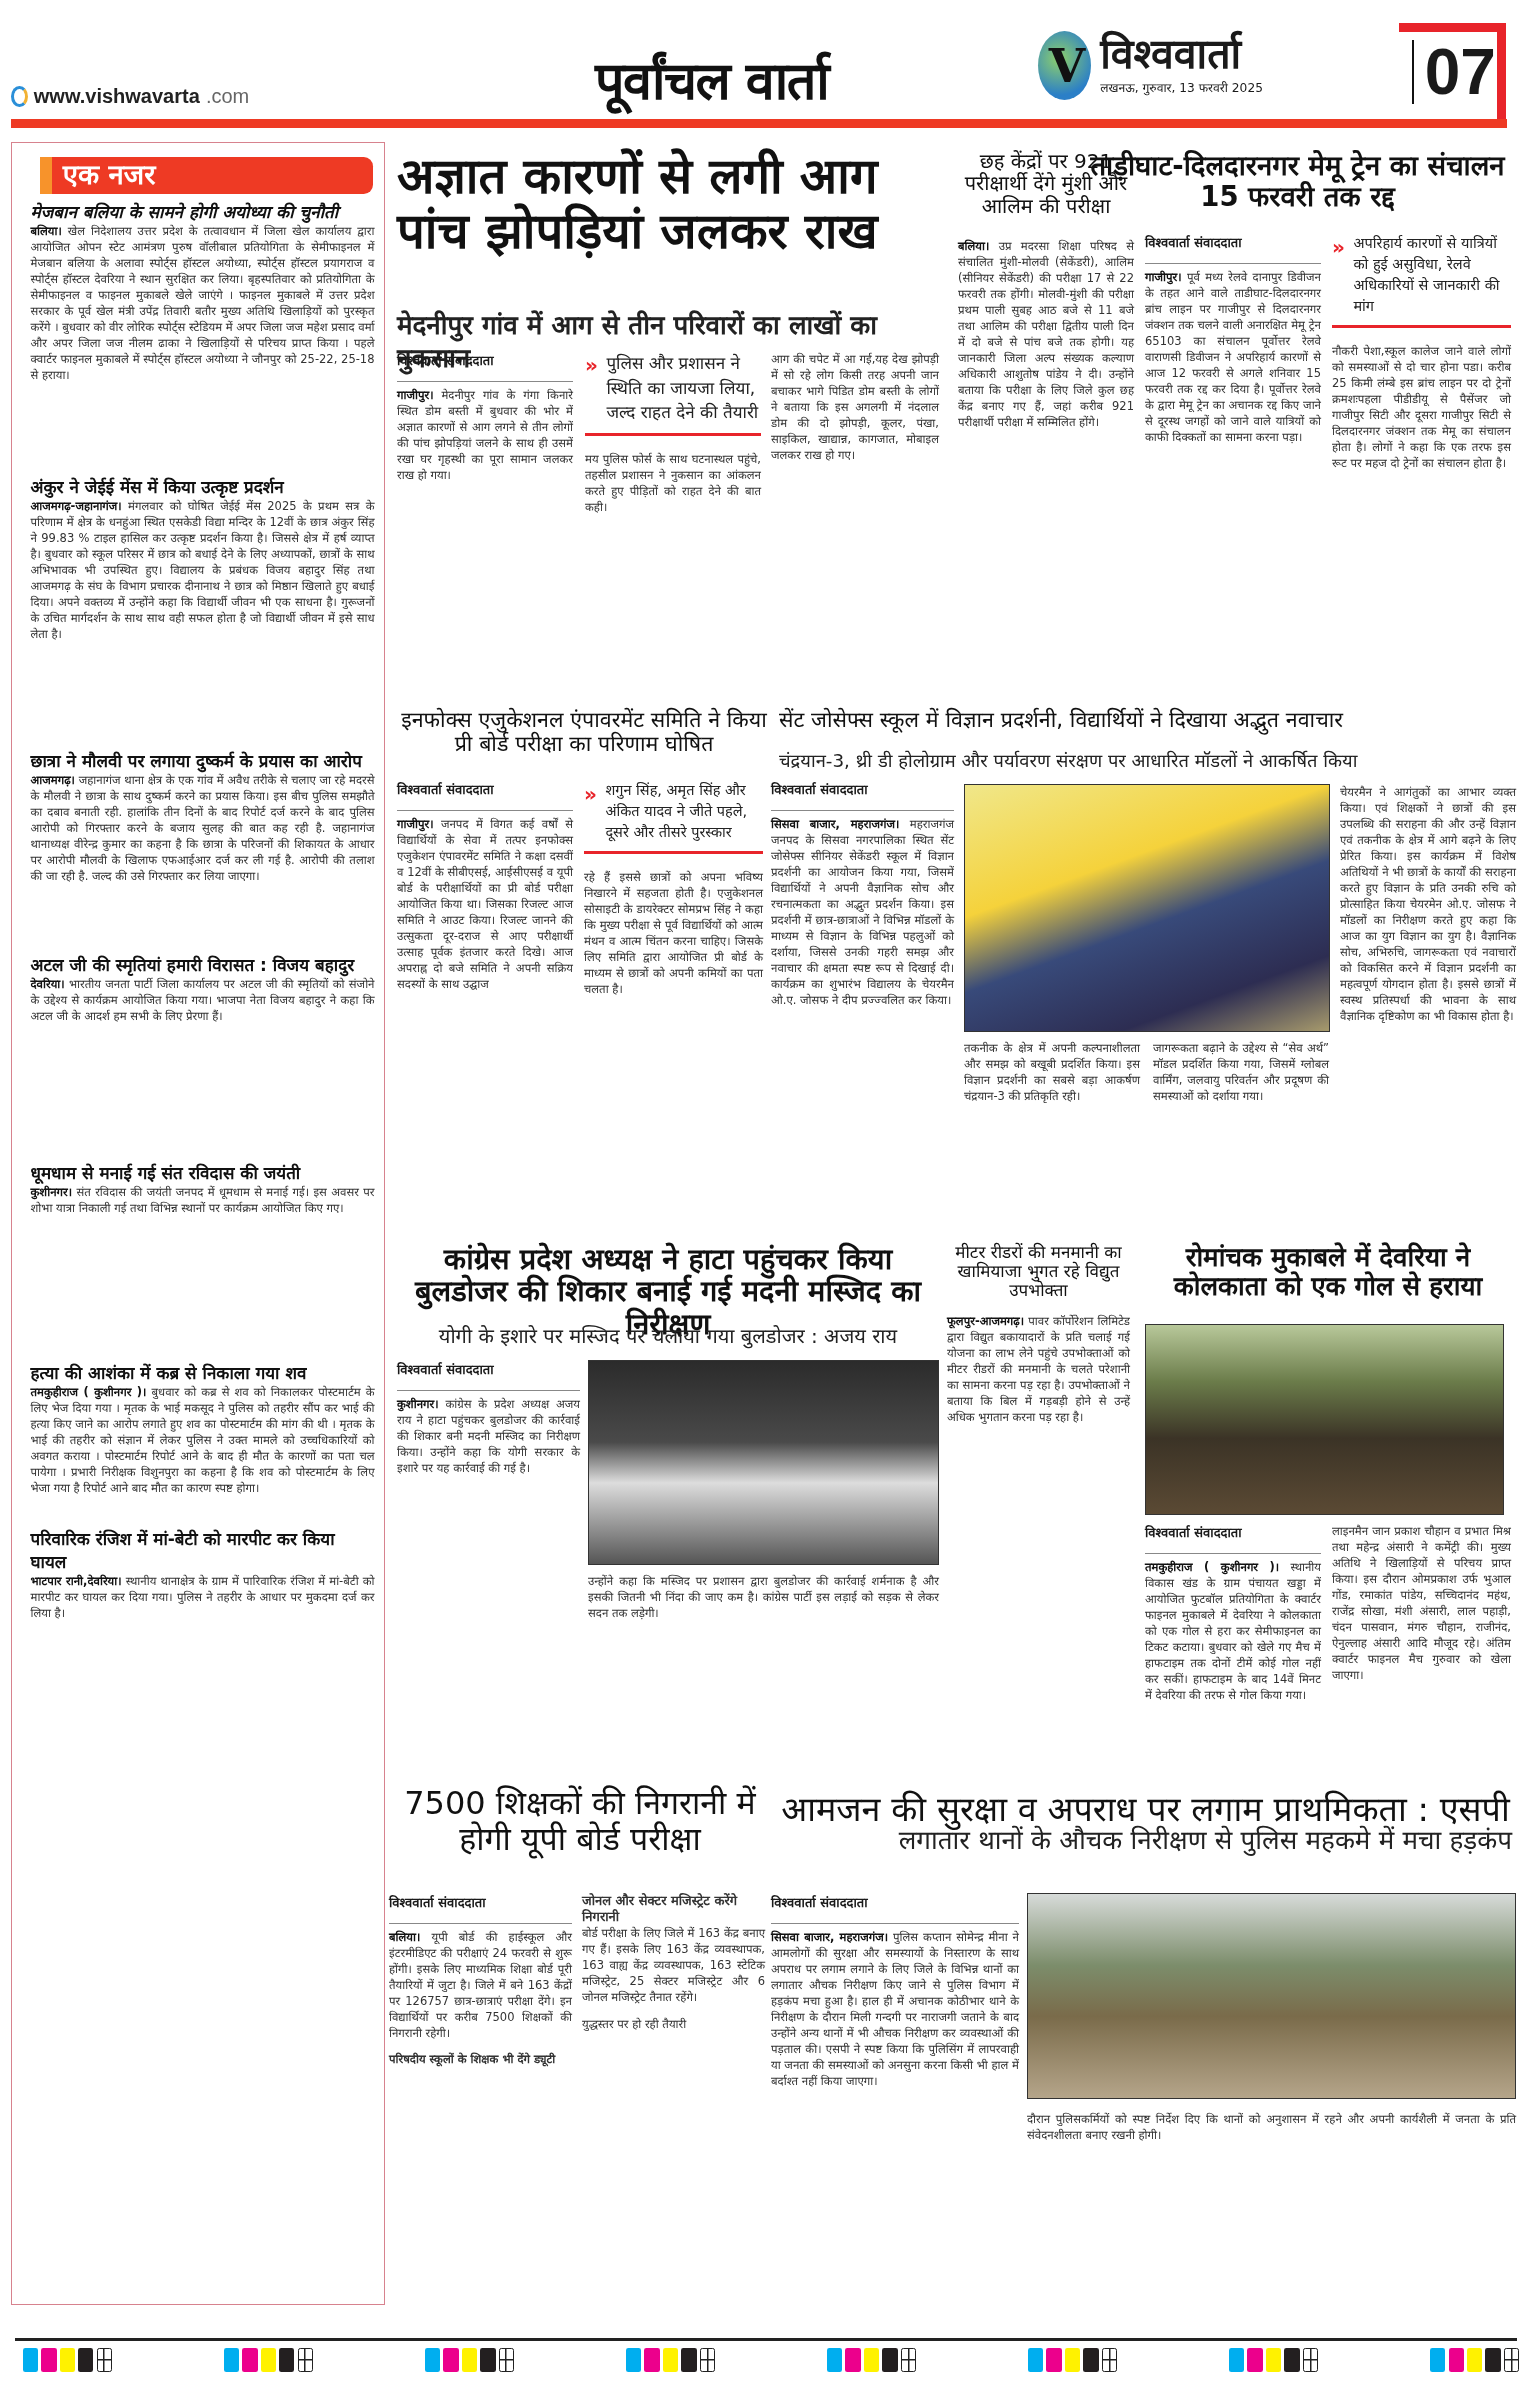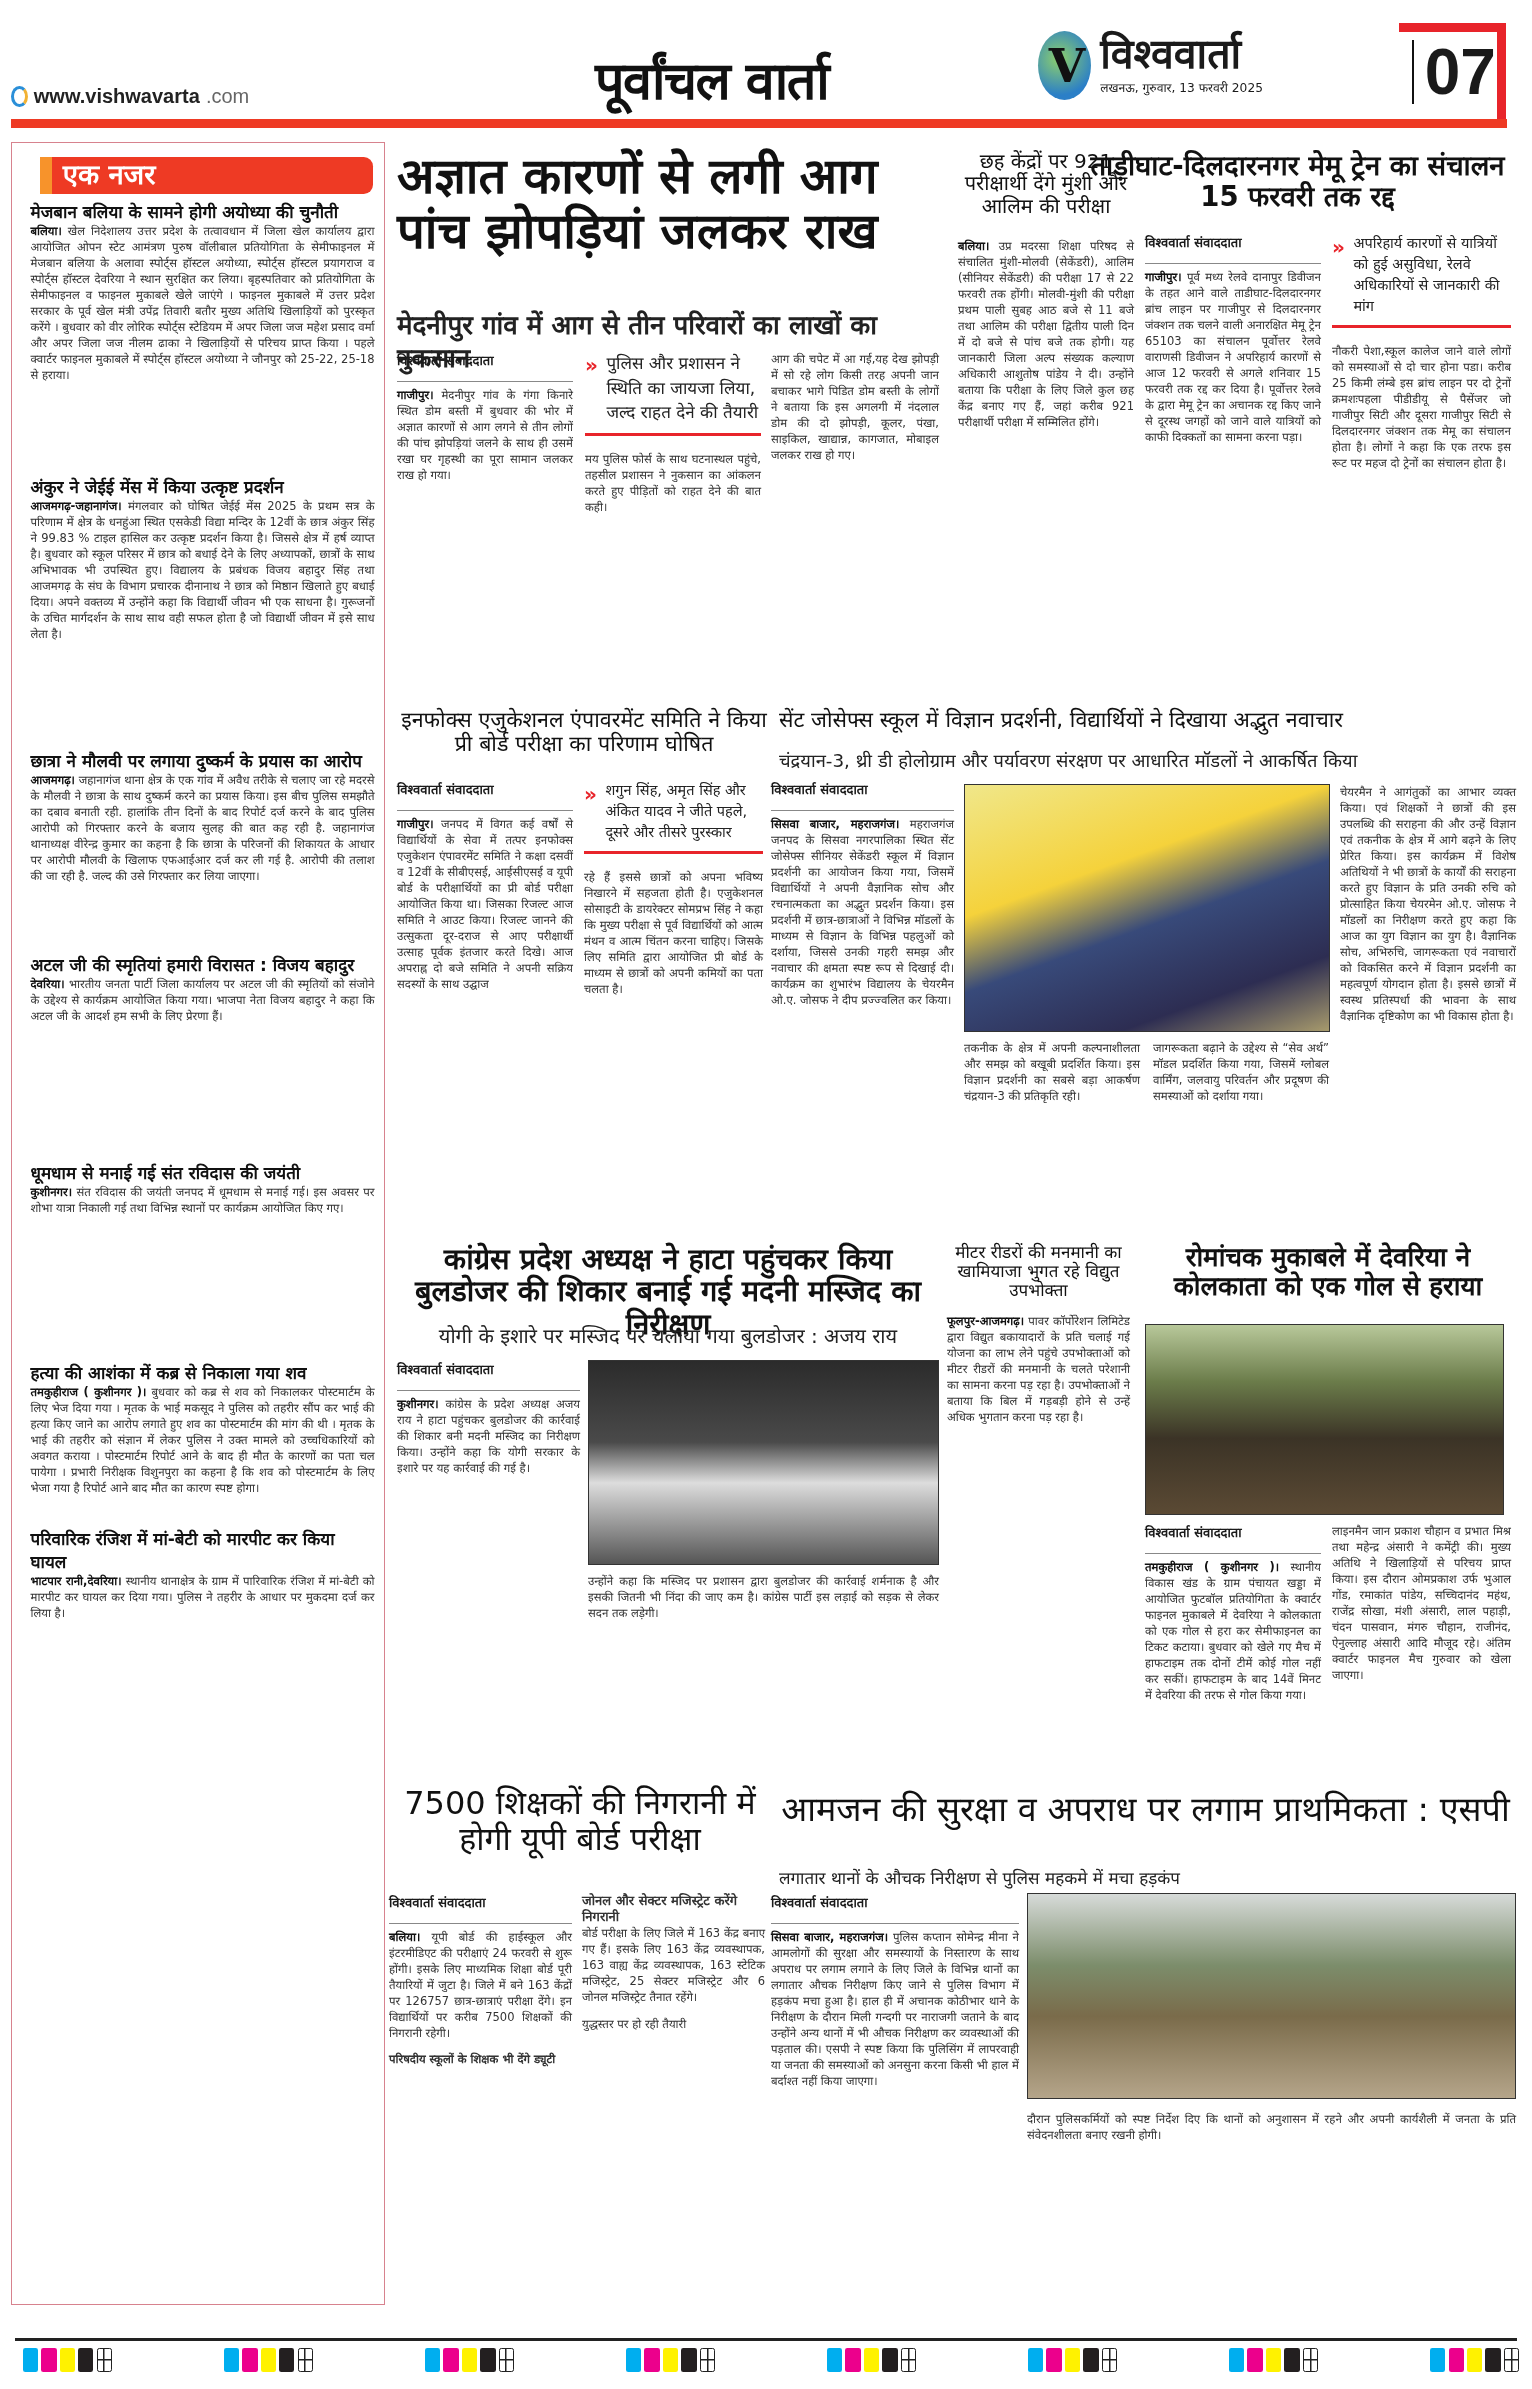--- a/index.html
+++ b/index.html
@@ -55,21 +55,21 @@
 </div>
 <div class="abs page-num-box"></div>
 <div class="abs page-num">07</div>
 <div class="abs top-rule"></div>
 
 <div class="abs left-col" style="width:374px;"></div>
 <div class="abs ek-najar">एक नजर</div>
 
 <div class="abs" style="left:30.5px; top:200px; width:344px;">
   <div style="margin-bottom:10.7px;">
-    <div class="lh" style="font-size:17px;">मेजबान बलिया के सामने होगी अयोध्या की चुनौती</div>
+    <div class="lh" style="font-size:17px;font-style:italic;">मेजबान बलिया के सामने होगी अयोध्या की चुनौती</div>
     <div class="body-text"><b>बलिया।</b> <span>खेल निदेशालय उत्तर प्रदेश के तत्वावधान में जिला खेल कार्यालय द्वारा आयोजित ओपन स्टेट आमंत्रण पुरुष वॉलीबाल प्रतियोगिता के सेमीफाइनल में मेजबान बलिया के अलावा स्पोर्ट्स हॉस्टल अयोध्या, स्पोर्ट्स हॉस्टल प्रयागराज व स्पोर्ट्स हॉस्टल देवरिया ने स्थान सुरक्षित कर लिया। बृहस्पतिवार को प्रतियोगिता के सेमीफाइनल व फाइनल मुकाबले खेले जाएंगे । फाइनल मुकाबले में उत्तर प्रदेश सरकार के पूर्व खेल मंत्री उपेंद्र तिवारी बतौर मुख्य अतिथि खिलाड़ियों को पुरस्कृत करेंगे । बुधवार को वीर लोरिक स्पोर्ट्स स्टेडियम में अपर जिला जज महेश प्रसाद वर्मा और अपर जिला जज नीलम ढाका ने खिलाड़ियों से परिचय प्राप्त किया । पहले क्वार्टर फाइनल मुकाबले में स्पोर्ट्स हॉस्टल अयोध्या ने जौनपुर को 25-22, 25-18 से हराया।</span></div>
   </div>
   <div style="margin-bottom:10.7px; margin-top:92px;">
     <div class="lh" style="font-size:17px;">अंकुर ने जेईई मेंस में किया उत्कृष्ट प्रदर्शन</div>
     <div class="body-text"><b>आजमगढ़-जहानागंज।</b> <span>मंगलवार को घोषित जेईई मेंस 2025 के प्रथम सत्र के परिणाम में क्षेत्र के धनहुंआ स्थित एसकेडी विद्या मन्दिर के 12वीं के छात्र अंकुर सिंह ने 99.83 % टाइल हासिल कर उत्कृष्ट प्रदर्शन किया है। जिससे क्षेत्र में हर्ष व्याप्त है। बुधवार को स्कूल परिसर में छात्र को बधाई देने के लिए अध्यापकों, छात्रों के साथ अभिभावक भी उपस्थित हुए। विद्यालय के प्रबंधक विजय बहादुर सिंह तथा आजमगढ़ के संघ के विभाग प्रचारक दीनानाथ ने छात्र को मिष्ठान खिलाते हुए बधाई दिया। अपने वक्तव्य में उन्होंने कहा कि विद्यार्थी जीवन भी एक साधना है। गुरूजनों के उचित मार्गदर्शन के साथ साथ वही सफल होता है जो विद्यार्थी जीवन में इसे साध लेता है।</span></div>
   </div>
   <div style="margin-bottom:10.7px; margin-top:107px;">
     <div class="lh" style="font-size:17px;">छात्रा ने मौलवी पर लगाया दुष्कर्म के प्रयास का आरोप</div>
     <div class="body-text"><b>आजमगढ़।</b> <span>जहानागंज थाना क्षेत्र के एक गांव में अवैध तरीके से चलाए जा रहे मदरसे के मौलवी ने छात्रा के साथ दुष्कर्म करने का प्रयास किया। इस बीच पुलिस समझौते का दबाव बनाती रही. हालांकि तीन दिनों के बाद रिपोर्ट दर्ज करने के बाद पुलिस आरोपी को गिरफ्तार करने के बजाय सुलह की बात कह रही है. जहानागंज थानाध्यक्ष वीरेन्द्र कुमार का कहना है कि छात्रा के परिजनों की शिकायत के आधार पर आरोपी मौलवी के खिलाफ एफआईआर दर्ज कर ली गई है. आरोपी की तलाश की जा रही है. जल्द की उसे गिरफ्तार कर लिया जाएगा।</span></div>
   </div>
@@ -167,21 +167,21 @@
   <div class="body-text" style="margin-top:4.6px;"><b>बलिया।</b> <span>यूपी बोर्ड की हाईस्कूल और इंटरमीडिएट की परीक्षाएं 24 फरवरी से शुरू होंगी। इसके लिए माध्यमिक शिक्षा बोर्ड पूरी तैयारियों में जुटा है। जिले में बने 163 केंद्रों पर 126757 छात्र-छात्राएं परीक्षा देंगे। इन विद्यार्थियों पर करीब 7500 शिक्षकों की निगरानी रहेगी।</span></div>
   <div class="body-text" style="margin-top:10.7px; font-weight:bold; text-align:left;">परिषदीय स्कूलों के शिक्षक भी देंगे ड्यूटी</div>
 </div>
 <div class="abs" style="left:582px; top:1893px; width:183px;">
   <div class="body-text" style="font-weight:bold; font-size:13px; text-align:left;">जोनल और सेक्टर मजिस्ट्रेट करेंगे निगरानी</div>
   <div class="body-text">बोर्ड परीक्षा के लिए जिले में 163 केंद्र बनाए गए हैं। इसके लिए 163 केंद्र व्यवस्थापक, 163 वाह्य केंद्र व्यवस्थापक, 163 स्टेटिक मजिस्ट्रेट, 25 सेक्टर मजिस्ट्रेट और 6 जोनल मजिस्ट्रेट तैनात रहेंगे।</div>
   <div class="body-text" style="margin-top:10.7px; font-weight:normal; text-align:left;">युद्धस्तर पर हो रही तैयारी</div>
 </div>
 
 <div class="abs headline" style="left:779px; top:1790px; width:733px; font-size:34px; text-align:center; font-weight:normal;">आमजन की सुरक्षा व अपराध पर लगाम प्राथमिकता : एसपी</div>
-<div class="abs sub" style="left:779px; top:1868px; width:733px; font-size:17px; text-align:left;">लगातार थानों के औचक निरीक्षण से पुलिस महकमे में मचा हड़कंप</div>
+<div class="abs sub" style="left:779px; top:1824px; width:733px; font-size:26px; text-align:right;">लगातार थानों के औचक निरीक्षण से पुलिस महकमे में मचा हड़कंप</div>
 <div class="abs" style="left:771px; top:1893px; width:248px;">
   <div class="byline">विश्ववार्ता संवाददाता</div>
   <div class="body-text" style="margin-top:4.6px;"><b>सिसवा बाजार, महराजगंज।</b> <span>पुलिस कप्तान सोमेन्द्र मीना ने आमलोगों की सुरक्षा और समस्यायों के निस्तारण के साथ अपराध पर लगाम लगाने के लिए जिले के विभिन्न थानों का लगातार औचक निरीक्षण किए जाने से पुलिस विभाग में हड़कंप मचा हुआ है। हाल ही में अचानक कोठीभार थाने के निरीक्षण के दौरान मिली गन्दगी पर नाराजगी जताने के बाद उन्होंने अन्य थानों में भी औचक निरीक्षण कर व्यवस्थाओं की पड़ताल की। एसपी ने स्पष्ट किया कि पुलिसिंग में लापरवाही या जनता की समस्याओं को अनसुना करना किसी भी हाल में बर्दाश्त नहीं किया जाएगा।</span></div>
 </div>
 <div class="abs photo photo-police" style="left:1027px; top:1893px; width:489px; height:206px;"></div>
 <div class="abs body-text" style="left:1027px; top:2111px; width:489px;">दौरान पुलिसकर्मियों को स्पष्ट निर्देश दिए कि थानों को अनुशासन में रहने और अपनी कार्यशैली में जनता के प्रति संवेदनशीलता बनाए रखनी होगी।</div>
 
 <div class="abs bottom-rule"></div>
 <div id="cmyk-row" class="abs" style="left:23px; top:2348px; width:1496px; height:30.5px; display:flex; justify-content:space-between;">
     <div style="display: flex; gap: 3.1px;">

